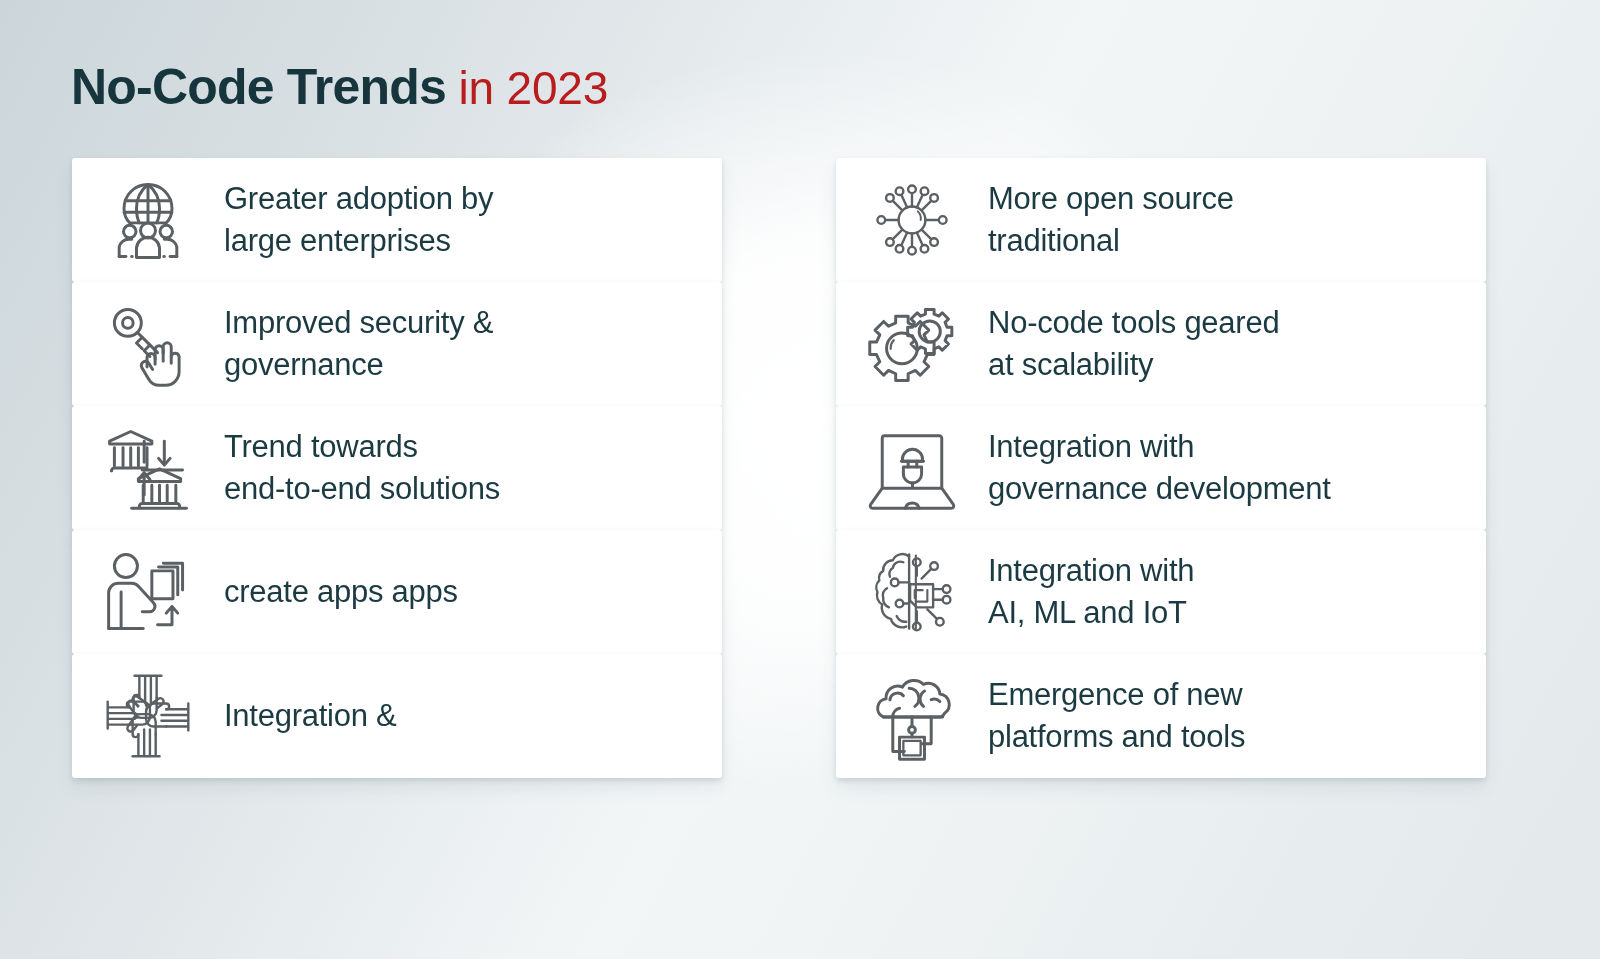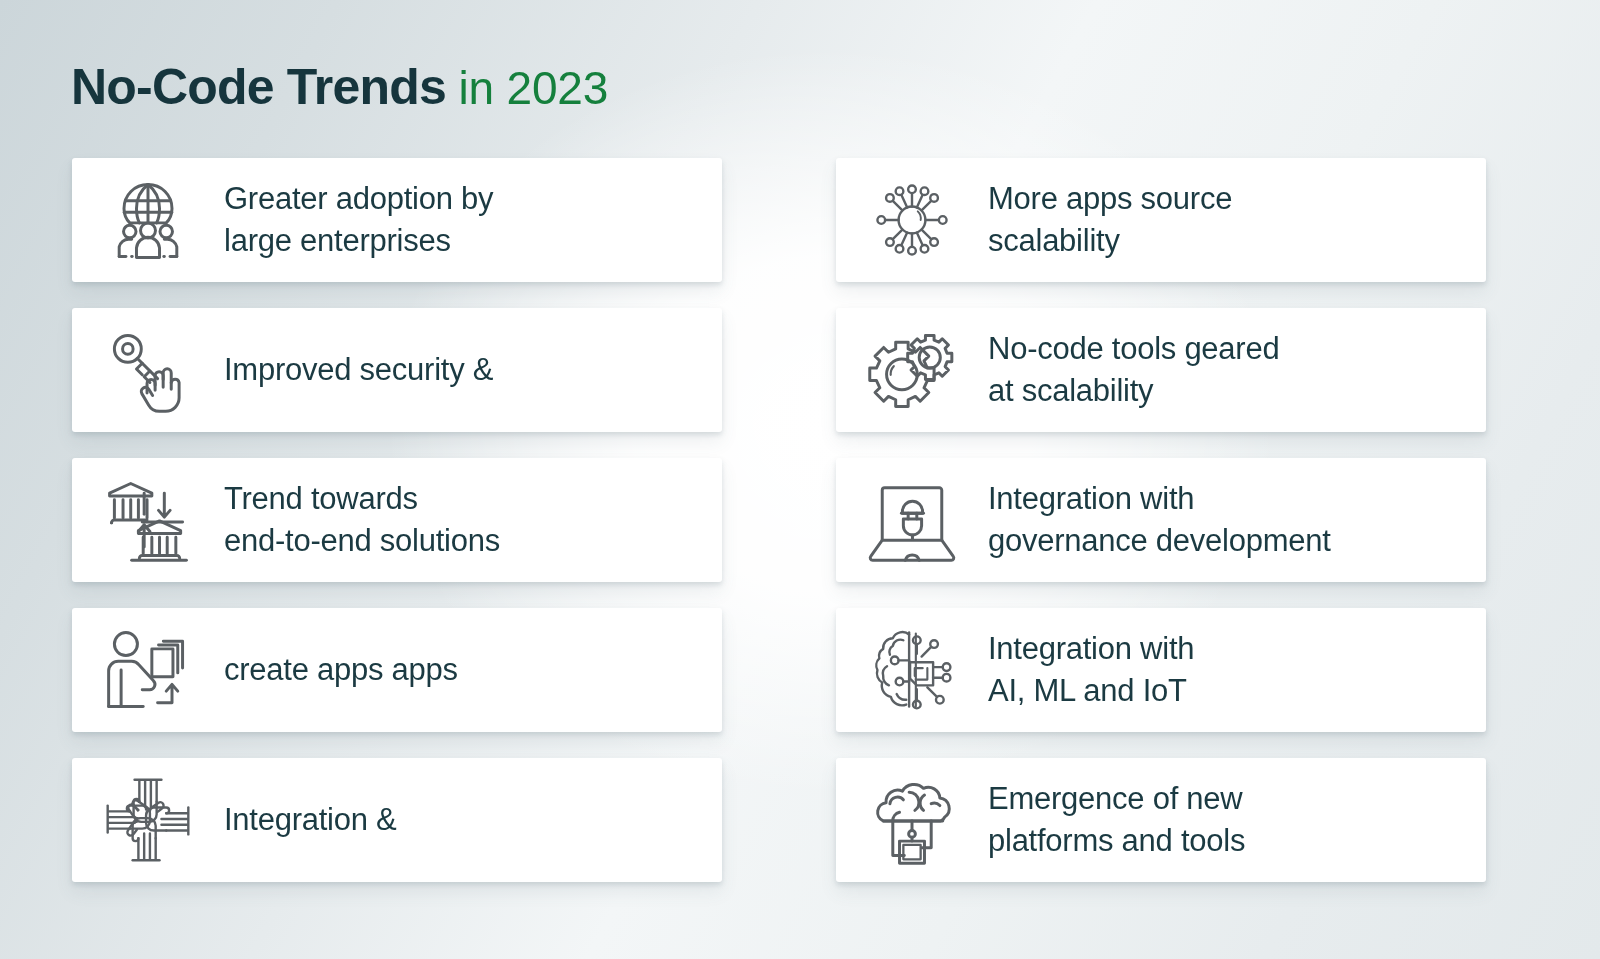--- a/index.html
+++ b/index.html
@@ -33,31 +33,30 @@
   .title-strong {
     font-size: 50px;
     font-weight: 700;
     letter-spacing: -0.8px;
     color: #16353d;
   }
   .title-light {
     font-size: 46px;
     font-weight: 400;
     letter-spacing: -0.2px;
-    color: #15803d;
+    color: #b91c1c;
     text-align: right;
   }
 
   
   .col {
     position: absolute;
     top: 158px;
     display: flex;
     flex-direction: column;
-    gap: 26px;
   }
   .col-left  { left: 72px;  width: 650px; }
   .col-right { left: 836px; width: 650px; }
 
   
   .card {
     height: 124px;
     background: #ffffff;
     border-radius: 3px;
     display: flex;
@@ -150,20 +149,21 @@
             <path d="M52 51 L46 57 L52 63"></path>
             <path d="M49 74 L49 64 A4.2 4.2 0 0 1 57.4 64 L57.4 71"></path>
             <path d="M57.4 66 L57.4 56 A4.2 4.2 0 0 1 65.8 56 L65.8 68"></path>
             <path d="M65.8 60 L65.8 53 A4.2 4.2 0 0 1 74.2 53 L74.2 70"></path>
             <path d="M74.2 63 A4.2 4.2 0 0 1 82.4 63 L82.4 79 A14 14 0 0 1 68.4 93 L62 93 A13 13 0 0 1 50.6 86.4 L43.6 74.6 A4.3 4.3 0 0 1 51 70.2 L54.8 76.5"></path>
           </g>
         </svg>
       </div>
       <div class="card-text">
         <span>Improved security &amp;</span>
+        <span class="l2">governance</span>
       </div>
     </div>
 
     <div class="card">
       <div class="card-icon">
         <svg viewBox="0 0 100 100">
           <g class="ico">
             <path d="M10 22 L32 12 L54 22 L54 25 L10 25 Z"></path>
             <path d="M15 29 L15 48 M24 29 L24 48 M32 29 L32 48 M40 29 L40 48 M49 29 L49 48"></path>
             <path d="M12 53 A3 3 0 0 1 15 50 L49 50"></path>
@@ -271,22 +271,22 @@
             <path d="M55 37 L61 24"></path>
               <circle cx="63" cy="20" r="4"></circle>
             <path d="M45 63 L39 76"></path>
               <circle cx="37" cy="80" r="4"></circle>
             <path d="M55 63 L61 76"></path>
               <circle cx="63" cy="80" r="4"></circle>
           </g>
         </svg>
       </div>
       <div class="card-text">
-        <span>More apps source</span>
-        <span class="l2">scalability</span>
+        <span>More open source</span>
+        <span class="l2">traditional</span>
       </div>
     </div>
 
     <div class="card">
       <div class="card-icon">
         <svg viewBox="0 0 100 100">
           <g class="ico">
 
             <path d="M33 88 L33 81 L25.5 77.5 L20.5 82.5 L11.5 73.5 L16.5 68.5 L13 61 L6 61 L6 48 L13 48 L16.5 40.5 L11.5 35.5 L20.5 26.5 L25.5 31.5 L33 28 L33 21 L46 21 L46 28 L53.5 31.5 L58.5 26.5 L67.5 35.5 L62.5 40.5 L66 48 L73 48 L73 61 L66 61 L62.5 68.5 L67.5 73.5 L58.5 82.5 L53.5 77.5 L46 81 L46 88 Z"></path>
             <circle cx="39.5" cy="54.5" r="16"></circle>

